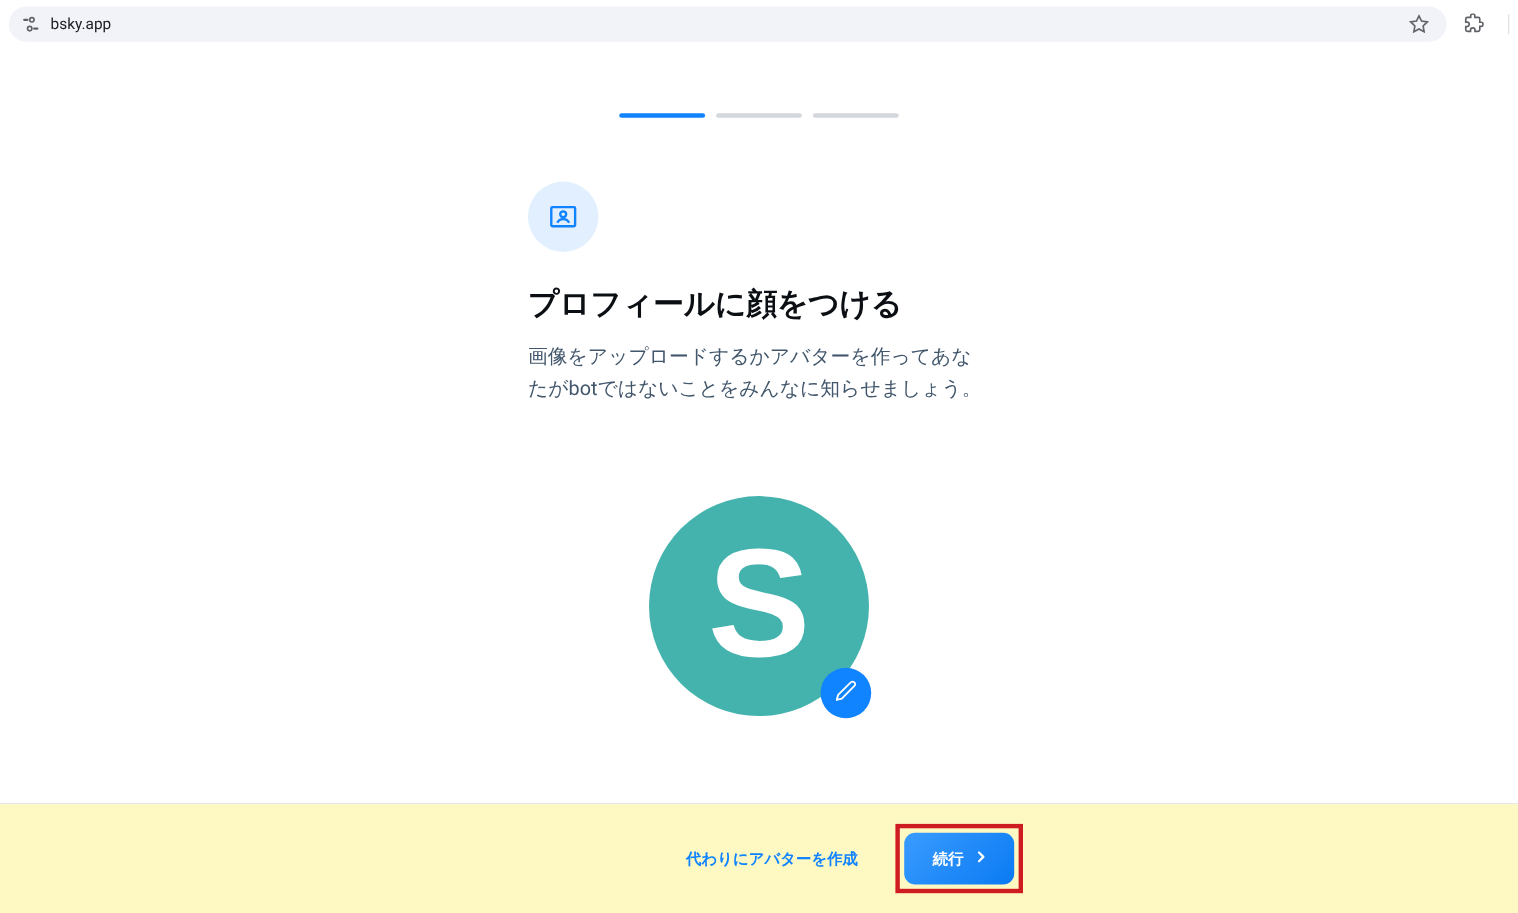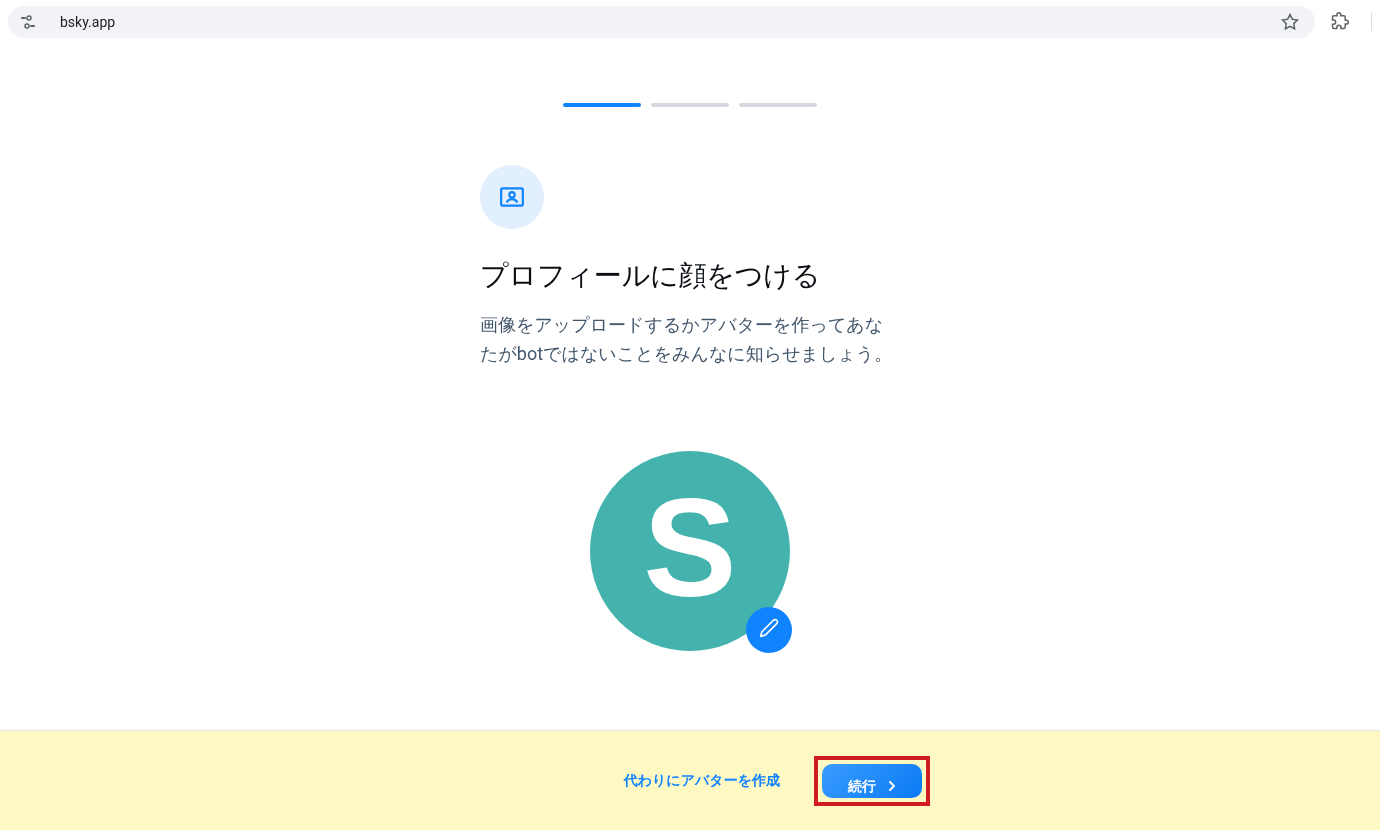--- a/index.html
+++ b/index.html
@@ -25,21 +25,21 @@
       gap: 8px;
     }
     .url-container {
       flex: 1;
       height: 32px;
       background: #f1f3f8;
       border-radius: 16px;
       display: flex;
       align-items: center;
       padding: 0 12px;
-      gap: 24px;
+      gap: 10px;
     }
     .site-settings-icon {
       width: 16px;
       height: 16px;
       display: flex;
       align-items: center;
       justify-content: center;
     }
     .url-text {
       font-size: 14px;
@@ -106,21 +106,21 @@
       border-radius: 50%;
       background: #e1effe;
       display: flex;
       align-items: center;
       justify-content: center;
       color: #1083fe;
     }
     
     .heading {
       font-size: 28px;
-      font-weight: 400;
+      font-weight: 700;
       color: #0b0f14;
       margin-top: 28px;
       letter-spacing: -0.2px;
     }
     
     .subtitle {
       font-size: 18px;
       color: #42576c;
       margin-top: 16px;
       line-height: 1.6;
@@ -193,26 +193,27 @@
       color: #1083fe;
       cursor: pointer;
       padding: 10px 14px;
     }
     .primary-button-highlight {
       border: 4px solid #cf1c22;
       padding: 4px;
     }
     .primary-button {
       display: flex;
+      align-items: center;
       gap: 8px;
       background: linear-gradient(135deg, #3a9cff 0%, #0a7af3 100%);
       color: #ffffff;
       font-size: 14px;
       font-weight: 600;
-      padding: 14px 22px 1px 26px;
+      padding: 14px 22px 14px 26px;
       border-radius: 10px;
       cursor: pointer;
       border: none;
     }
   </style>
 </head>
 <body>
 
 <div class="browser-bar">
   <div class="url-container">

